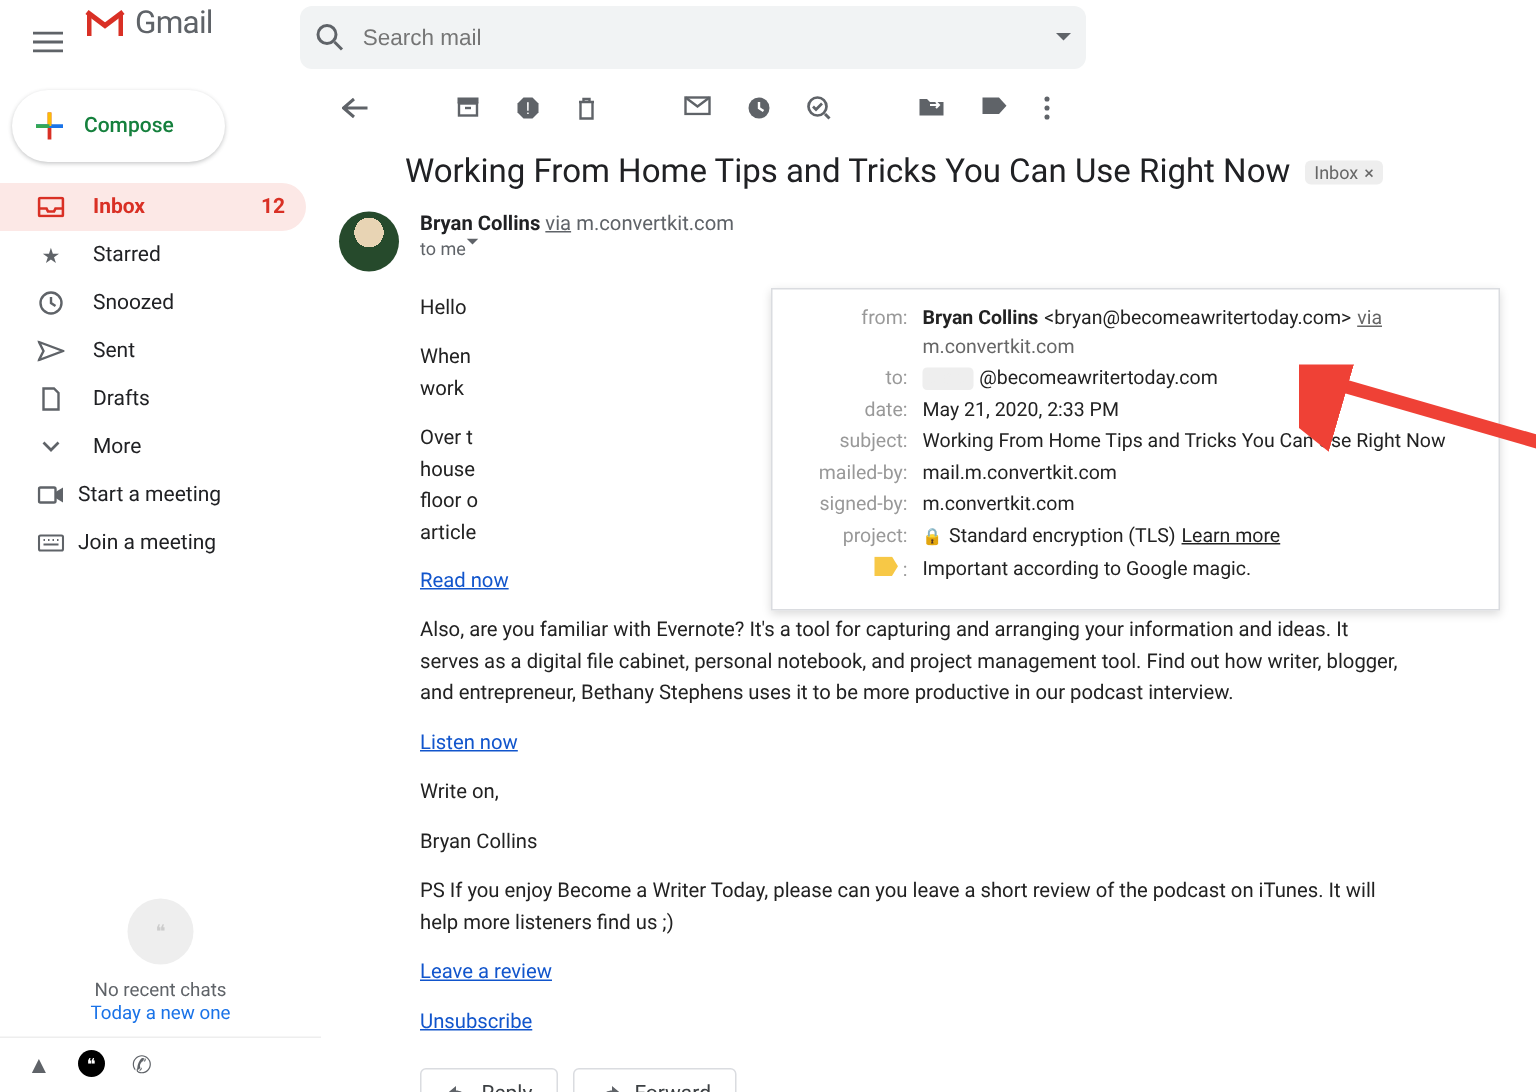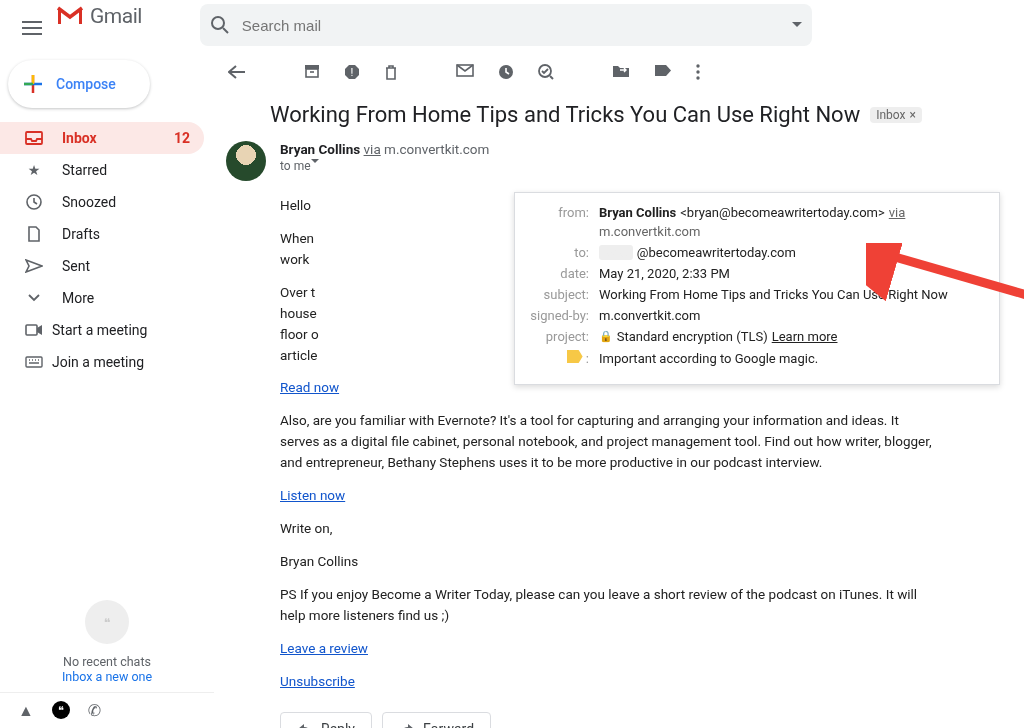--- a/index.html
+++ b/index.html
@@ -2,28 +2,28 @@
 <html><head>
 <meta charset="utf-8">
 <style>
   * { box-sizing: border-box; margin: 0; padding: 0; }
   html, body { width: 1024px; height: 728px; font-family: Roboto, Arial, sans-serif; background: #fff; color: #202124; overflow: hidden; }
 
   .header { height: 48px; display: flex; align-items: flex-start; padding: 4px 8px; }
   .hamburger { width: 48px; height: 48px; display: flex; align-items: center; justify-content: center; color: #5f6368; cursor: pointer; }
   .logo-wrap { display: flex; align-items: center; gap: 6px; }
   .logo-text { font-size: 21px; color: #5f6368; font-weight: 400; letter-spacing: -0.5px;}
-  .search-bar { margin-left: 58px; background: #f1f3f4; border-radius: 8px; width: 612px; height: 42px; display: flex; align-items: center; padding: 0 10px; justify-content: space-between; }
+  .search-bar { margin-left: 58px; background: #f1f3f4; border-radius: 8px; width: 524px; height: 42px; display: flex; align-items: center; padding: 0 10px; justify-content: space-between; }
   .search-left { display:flex; align-items:center; gap:12px; color:#5f6368;}
   .search-bar input { border: none; background: transparent; outline: none; font-size: 15px; color: #5f6368; width: 450px; }
   .search-caret { color:#5f6368; }
 
   .body-wrap { display:flex; height: 680px; }
   .sidebar { width: 214px; flex-shrink: 0; display:flex; flex-direction:column; }
-  .compose { margin: 12px 8px 14px 8px; width: 142px; height: 48px; border-radius: 24px; box-shadow: 0 1px 3px rgba(60,64,67,.3); display:flex; align-items:center; gap:12px; padding-left:14px; cursor:pointer; font-size:14px; color:#3b82f6; font-weight:500;}
+  .compose { margin: 12px 8px 14px 8px; width: 142px; height: 48px; border-radius: 24px; box-shadow: 0 1px 3px rgba(60,64,67,.3); display:flex; align-items:center; gap:12px; padding-left:14px; cursor:pointer; font-size:14px; color:#15803d; font-weight:500;}
   .nav-item { height: 32px; display:flex; align-items:center; padding-left: 24px; gap: 18px; font-size: 14px; color:#202124; border-top-right-radius:16px; border-bottom-right-radius:16px; margin-right:10px; cursor:pointer; position:relative;}
   .nav-item.active { background:#fce8e6; color:#d93025; font-weight:700;}
   .nav-item .count { position:absolute; right:14px; font-weight:700; color:#d93025;}
   .nav-icon { width:20px; display:flex; justify-content:center; color:#5f6368;}
   .nav-item.active .nav-icon { color:#d93025;}
   .section-lbl { padding: 12px 0 6px 24px; font-size:14px; font-weight:500; color:#202124;}
   .meet-item { height: 32px; display:flex; align-items:center; padding-left:24px; gap:8px; font-size:14px; color:#202124; cursor:pointer;}
 
   .hangouts { margin-top: auto; text-align:center; font-size:12.5px; color:#5f6368; padding-bottom: 8px;}
   .hangouts-bubble { width:44px; height:44px; background:#eee; border-radius:50%; margin: 0 auto 10px auto; display:flex; align-items:center; justify-content:center; color:#ccc;}
@@ -44,21 +44,21 @@
   .sender-row { display:flex; align-items:flex-start; gap:14px; padding-left:12px;}
   .avatar { width:40px; height:40px; border-radius:50%; background: radial-gradient(circle at 50% 35%, #e8d4b4 0 30%, #264a2c 30% 100%); }
   .sender-line { font-size:13.5px; color:#5f6368;}
   .sender-line b { color:#202124; font-weight:700;}
   .tome { font-size:12px; color:#5f6368; display:flex; gap:0; margin-top:2px;}
 
   .body-text { padding: 14px 0 0 66px; font-size:13.5px; line-height:1.55; color:#222; max-width: 720px;}
   .body-text p { margin-bottom: 12px;}
   .link { color:#1155cc; text-decoration:underline; cursor:pointer;}
 
-  .details-card { position:absolute; top: 144px; left: 300px; width:486px; background:#fff; border:1px solid #dadce0; box-shadow: 0 2px 6px rgba(0,0,0,.15); z-index:5; padding:12px 14px; font-size:13px;}
+  .details-card { position:absolute; top: 144px; left: 300px; width:486px; background:#fff; border:1px solid #dadce0; box-shadow: 0 2px 6px rgba(0,0,0,.15); z-index:5; padding:12px 30px; font-size:13px;}
   .drow { display:flex; margin-bottom:6px; }
   .dlabel { width:70px; text-align:right; color:#999; padding-right:10px;}
   .dval { color:#222; flex:1; display:flex; align-items:center; gap:4px; flex-wrap:wrap;}
   .dval .redact { background:#eee; color:#eee; border-radius:3px; padding:0 4px;}
   .via { color:#666;}
   .yellow-tag { display:inline-block; width:16px; height:13px; background:#f7c846; clip-path: polygon(0 0, 75% 0, 100% 50%, 75% 100%, 0 100%);}
   .lock-mini { font-size:11px; color:#888;}
 
   .arrow { position:absolute; top:195px; left:652px; width:240px; height:80px; z-index:6; pointer-events:none;}
 
@@ -128,33 +128,33 @@
       <span class="nav-icon">
           <svg width="16" height="16">
             <circle cx="8" cy="8" r="7" stroke="#5f6368" stroke-width="1.6" fill="none"></circle>
             <path d="M8 4v4l3 2" stroke="#5f6368" stroke-width="1.6" fill="none"></path>
           </svg>
         </span>
       <span>Snoozed</span>
     </div>
     <div class="nav-item">
       <span class="nav-icon">
+          <svg width="18" height="14">
+            <path d="M1 1 L17 7 L1 13 L4 7 Z" fill="none" stroke="#5f6368" stroke-width="1.6"></path>
+          </svg>
+        </span>
+      <span>Sent</span>
+    </div>
+    <div class="nav-item">
+      <span class="nav-icon">
           <svg width="14" height="16">
             <path d="M2 1h7l3 3v11H2z" fill="none" stroke="#5f6368" stroke-width="1.6"></path>
           </svg>
         </span>
       <span>Drafts</span>
-    </div>
-    <div class="nav-item">
-      <span class="nav-icon">
-          <svg width="18" height="14">
-            <path d="M1 1 L17 7 L1 13 L4 7 Z" fill="none" stroke="#5f6368" stroke-width="1.6"></path>
-          </svg>
-        </span>
-      <span>Sent</span>
     </div>
     <div class="nav-item">
       <span class="nav-icon">
           <svg width="12" height="8">
             <path d="M1 1 L6 6 L11 1" fill="none" stroke="#5f6368" stroke-width="1.8"></path>
           </svg>
         </span>
       <span>More</span>
     </div>
 
@@ -173,21 +173,21 @@
             <rect x="1" y="1" width="16" height="10" rx="1" fill="none" stroke="#5f6368" stroke-width="1.4"></rect>
             <path d="M4 4h1M7 4h1M10 4h1M13 4h1M4 7h10" stroke="#5f6368" stroke-width="1.4"></path>
           </svg>
         </span>
       <span>Join a meeting</span>
     </div>
 
     <div class="hangouts">
       <div class="hangouts-bubble">❝</div>
       <div>No recent chats</div>
-      <div class="new-chat-link">Inbox a new one</div>
+      <div class="new-chat-link">Today a new one</div>
     </div>
     <div class="bottom-tabs">
       <span>▲</span>
       <span class="active-dot">❝</span>
       <span>✆</span>
     </div>
   </div>
 
   <div class="main">
     <div class="toolbar">
@@ -335,20 +335,24 @@
         </div>
       <div class="drow">
           <div class="dlabel">date:</div>
         <div class="dval">May 21, 2020, 2:33 PM</div>
         </div>
       <div class="drow">
           <div class="dlabel">subject:</div>
         <div class="dval">Working From Home Tips and Tricks You Can Use Right Now</div>
         </div>
       <div class="drow">
+          <div class="dlabel">mailed-by:</div>
+        <div class="dval">mail.m.convertkit.com</div>
+        </div>
+      <div class="drow">
           <div class="dlabel">signed-by:</div>
         <div class="dval">m.convertkit.com</div>
         </div>
       <div class="drow">
           <div class="dlabel">project:</div>
         <div class="dval">
             <span class="lock-mini">🔒</span> 
             <span>Standard encryption (TLS)</span> 
             <span style="text-decoration:underline; cursor:pointer">Learn more</span>
           </div>

